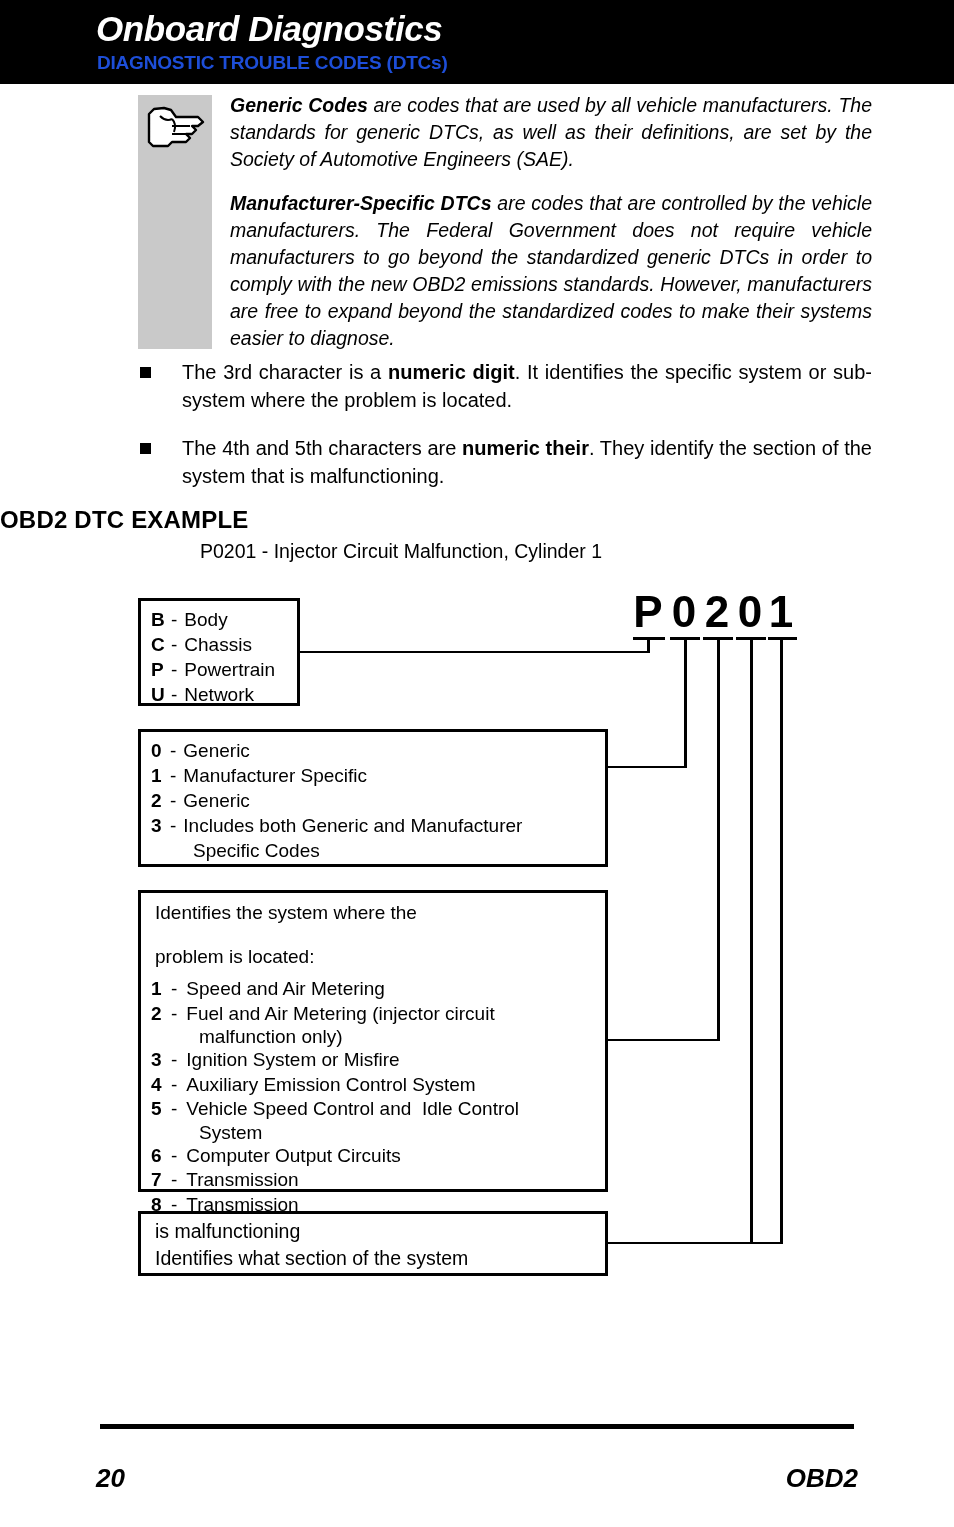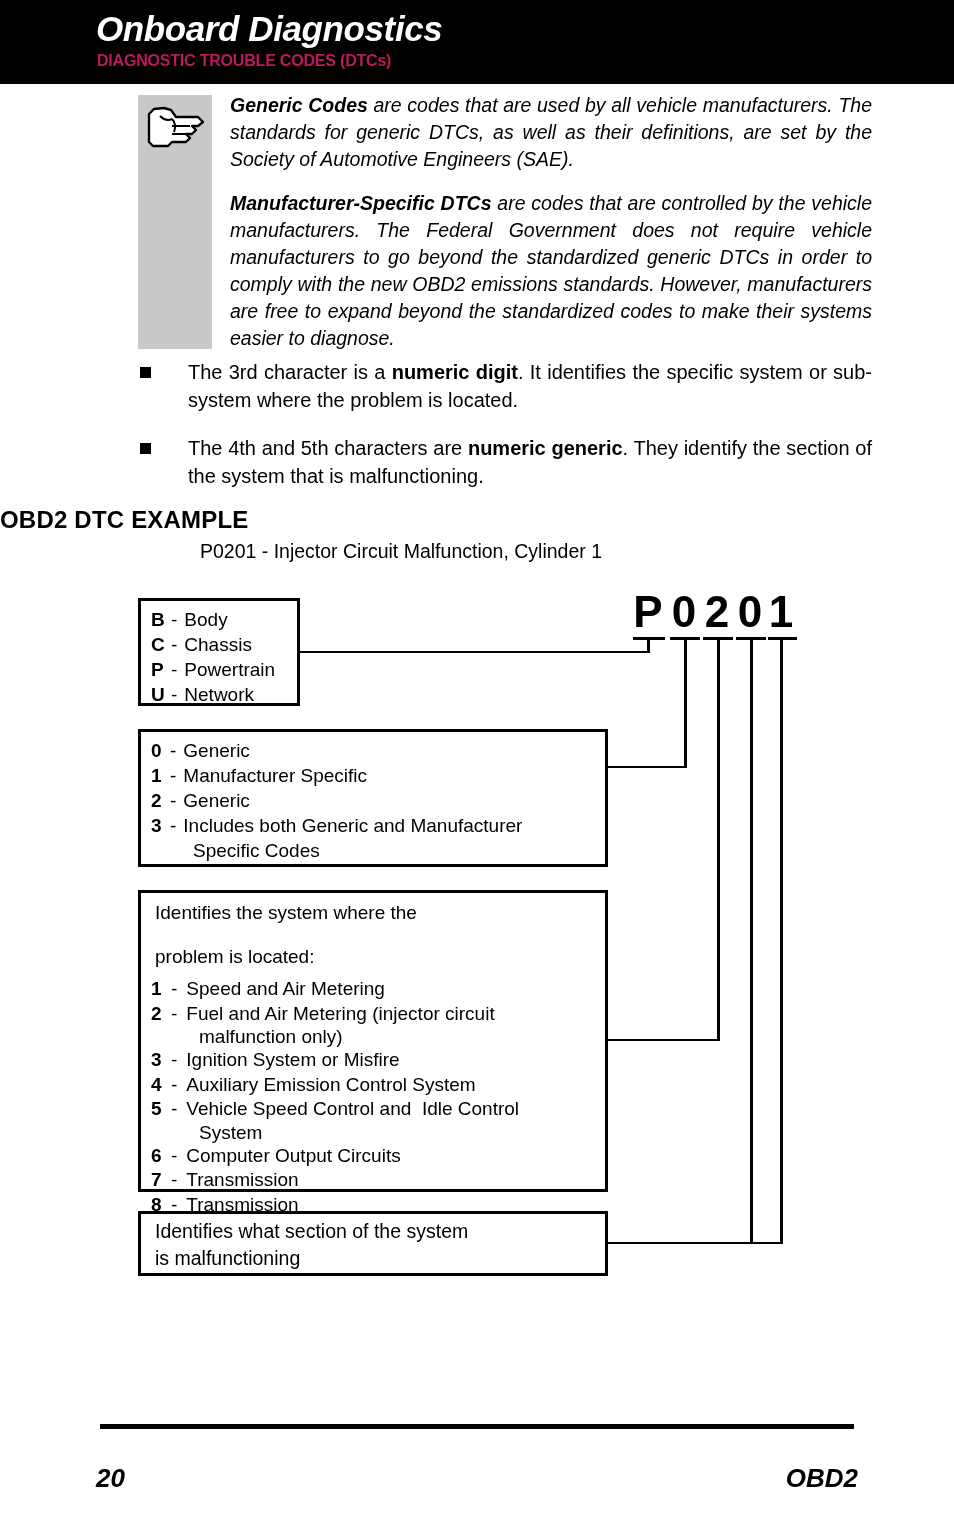--- a/index.html
+++ b/index.html
@@ -27,23 +27,23 @@
     font-size: 35px;
     font-weight: bold;
     font-style: italic;
     color: #ffffff;
     letter-spacing: -0.4px;
     white-space: nowrap;
   }
   .header-sub {
     position: absolute;
     left: 97px; top: 52px;
-    font-size: 16px;
-    font-weight: bold;
-    color: #be185d;
+    font-size: 19px;
+    font-weight: bold;
+    color: #1d4ed8;
     letter-spacing: -0.2px;
     white-space: nowrap;
   }
 
   
   .note-bar {
     position: absolute;
     left: 138px; top: 95px;
     width: 74px; height: 254px;
     background: #c9c9c9;
@@ -83,21 +83,20 @@
   .bullet-mark {
     position: absolute;
     left: 2px; top: 9px;
     width: 11px; height: 11px;
     background: #000000;
   }
   .bullet-text {
     font-size: 20px;
     line-height: 28px;
     text-align: justify;
-    margin-left: 6px;
   }
   .bullet-text b { font-weight: bold; }
 
   
   .ex-title {
     position: absolute;
     left: 0; top: 506px;
     width: 954px;
     text-align: left;
     font-size: 24px;
@@ -242,21 +241,21 @@
   <p class="note-p"><b>Manufacturer-Specific DTCs</b><span> are codes that are controlled by the vehicle manufacturers. The Federal Government does not require vehicle manufacturers to go beyond the standardized generic DTCs in order to comply with the new OBD2 emissions standards. However, manufacturers are free to expand beyond the standardized codes to make their systems easier to diagnose.</span></p>
 </div>
 
 <div class="bullet-list">
   <div class="bullet-row">
     <span class="bullet-mark"></span>
     <div class="bullet-text"><span>The 3rd character is a </span><b>numeric digit</b><span>. It identifies the specific system or sub-system where the problem is located.</span></div>
   </div>
   <div class="bullet-row">
     <span class="bullet-mark"></span>
-    <div class="bullet-text"><span>The 4th and 5th characters are </span><b>numeric generic</b><span>. They identify the section of the system that is malfunctioning.</span></div>
+    <div class="bullet-text"><span>The 4th and 5th characters are </span><b>numeric their</b><span>. They identify the section of the system that is malfunctioning.</span></div>
   </div>
 </div>
 
 <div class="ex-title">OBD2 DTC EXAMPLE</div>
 <div class="ex-sub">P0201 - Injector Circuit Malfunction, Cylinder 1</div>
 
 <div class="diagram">
 
   <div class="ln ln-h" style="left:300px; top:651px; width:349px;"></div>
   <div class="ln ln-v" style="left:647px; top:637px; width:3px; height:16px;"></div>
@@ -380,22 +379,22 @@
       <div class="kv-row">
         <span class="kv-key">8</span>
         <span class="kv-dash">-</span>
         <span class="kv-val">Transmission</span>
       </div>
     </div>
   </div>
 
   <div class="dbox" id="box-section" style="left:138px; top:1211px; width:470px; height:65px;">
     <div class="dbox-inner" style="padding-top:4px;">
+      <div class="plain-line">is malfunctioning</div>
       <div class="plain-line">Identifies what section of the system</div>
-      <div class="plain-line">is malfunctioning</div>
     </div>
   </div>
 
 </div>
 
 <div class="footer-rule"></div>
 <div class="footer-page">20</div>
 <div class="footer-label">OBD2</div>
 
 </body></html>

